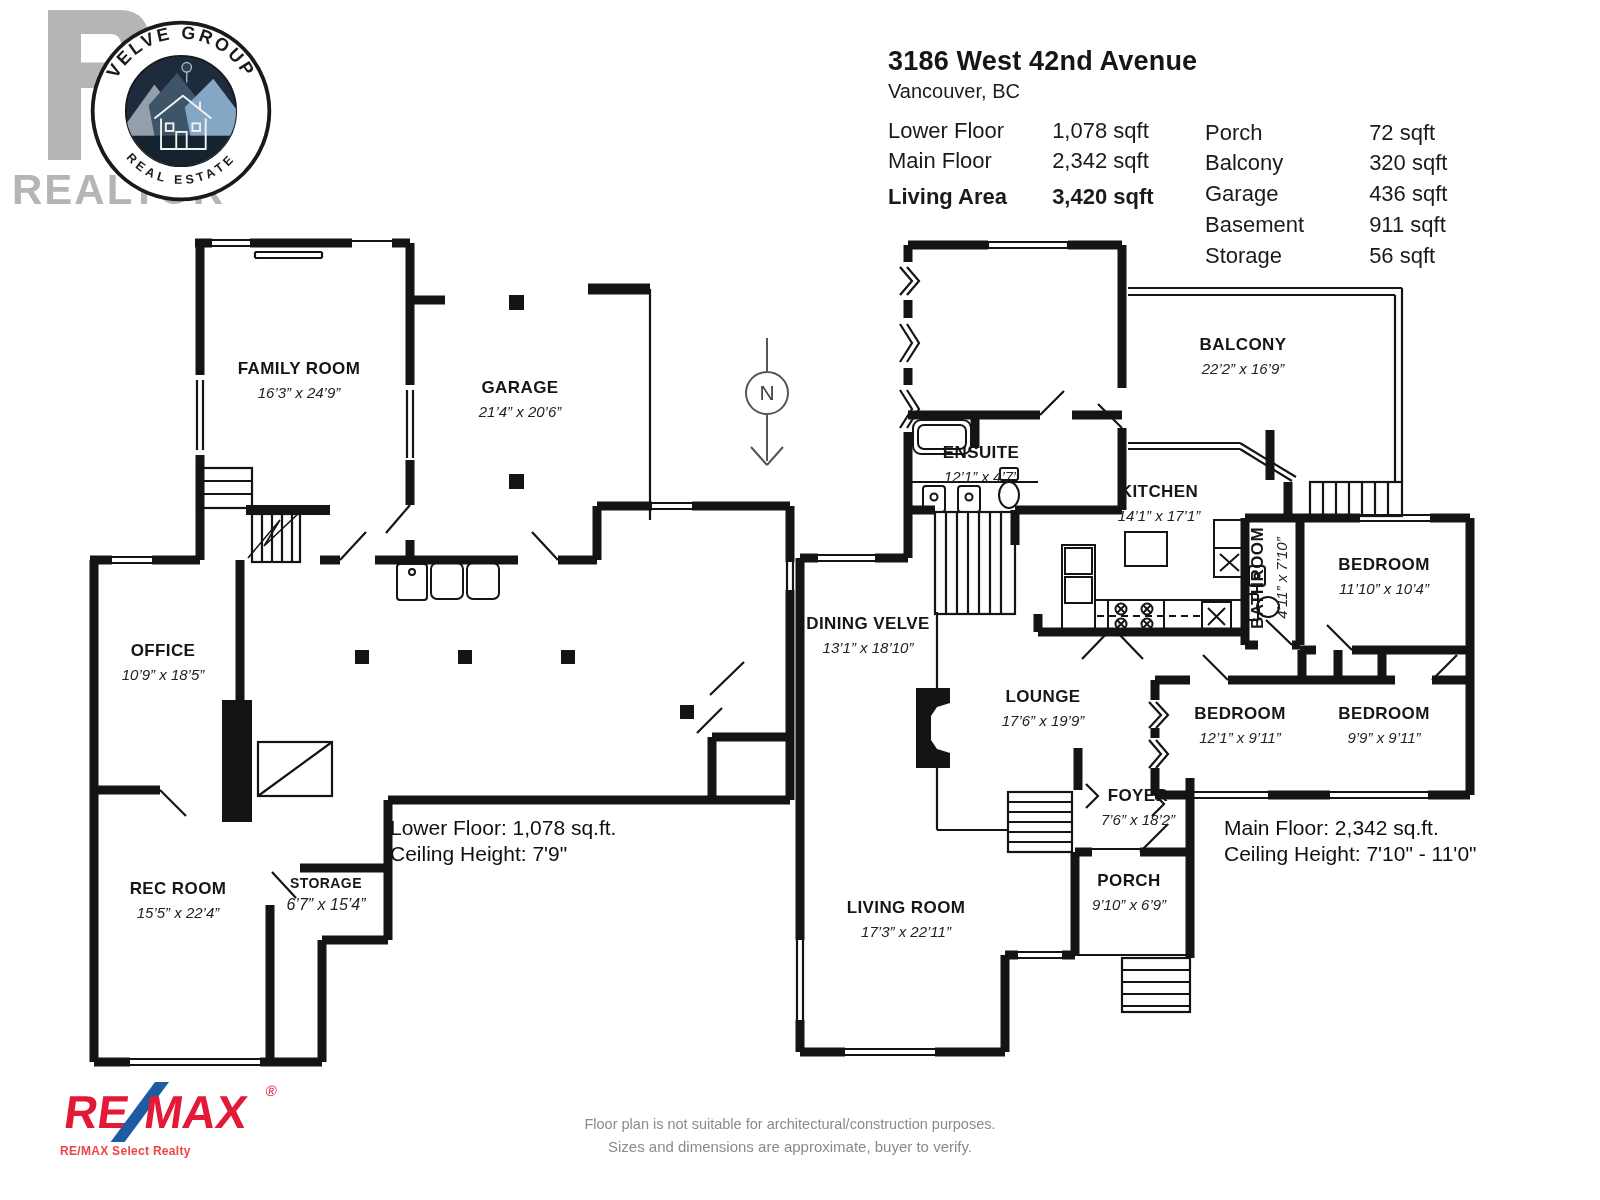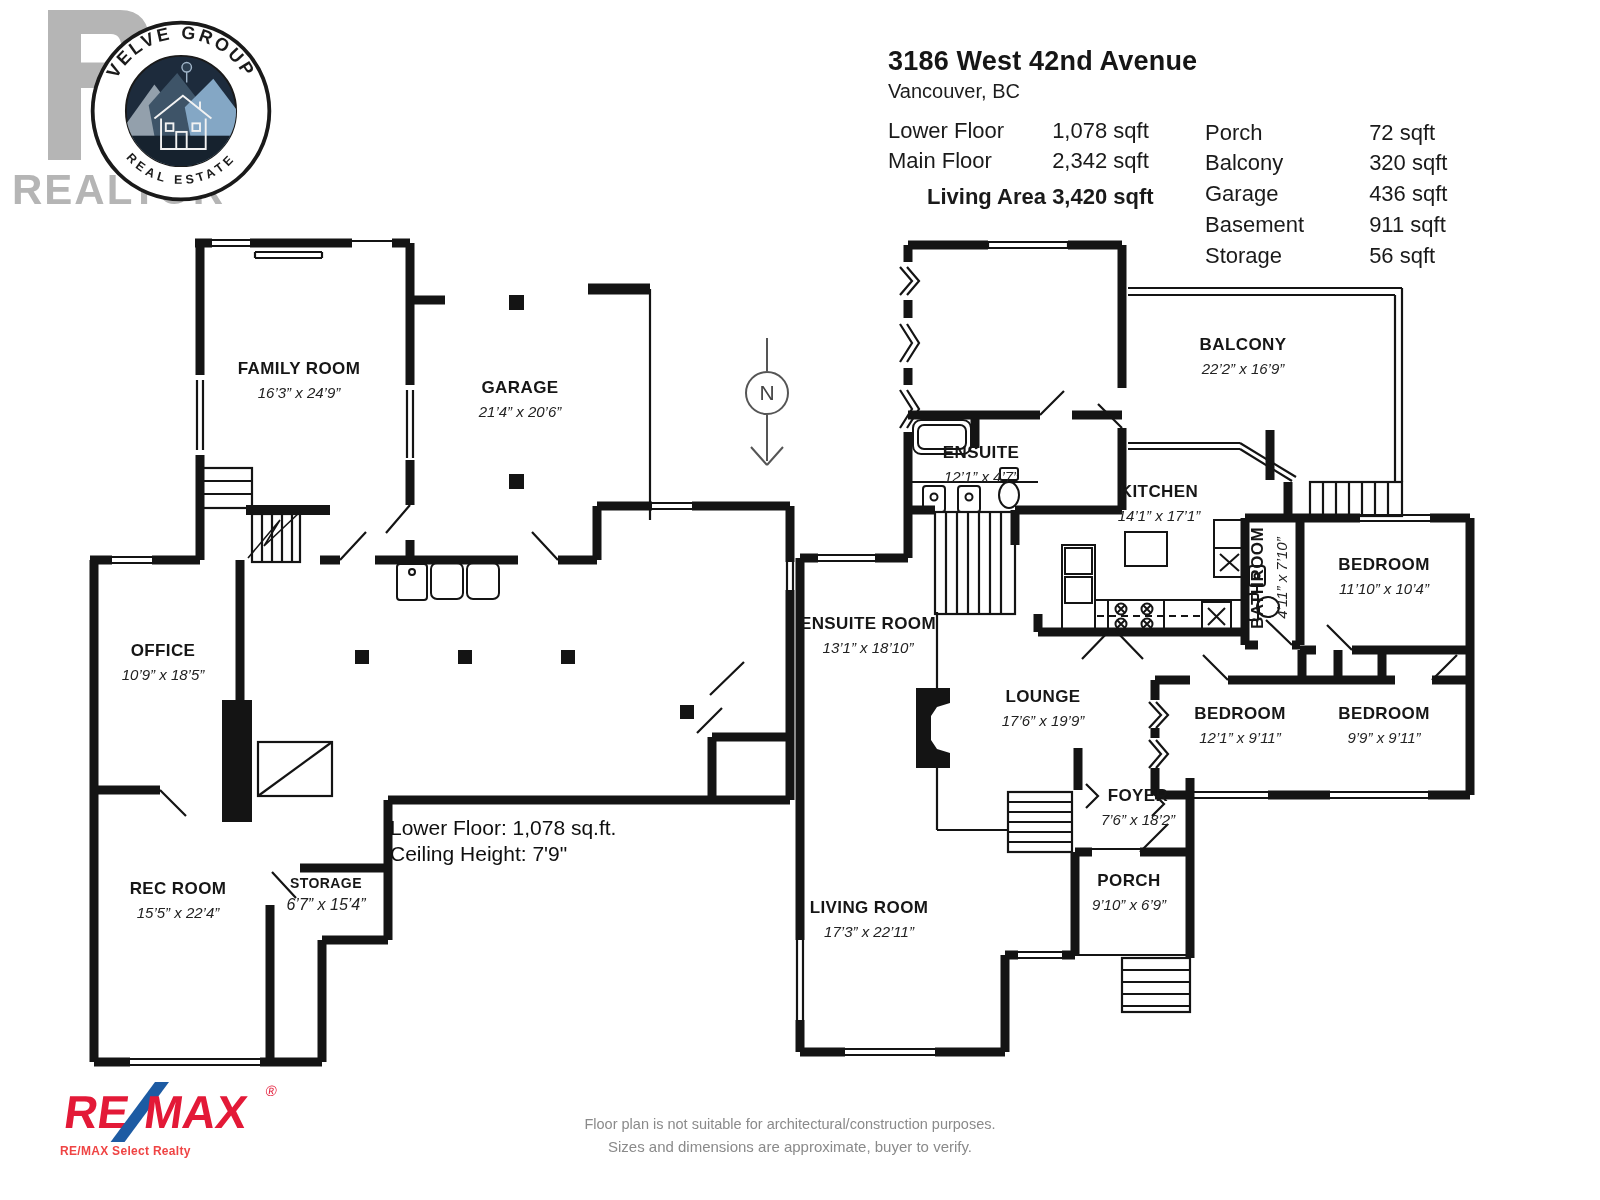--- a/index.html
+++ b/index.html
@@ -5,21 +5,21 @@
   html,body{margin:0;padding:0;background:#fff;}
   #canvas{position:relative;width:1600px;height:1200px;background:#fff;overflow:hidden;
           font-family:"Liberation Sans", sans-serif;color:#161616;}
   svg{display:block;}
   .abs{position:absolute;}
   
   #addr1{left:888px;top:46px;font-size:27px;font-weight:700;letter-spacing:.2px;}
   #addr2{left:888px;top:80px;font-size:20px;color:#1c1c1c;}
   .srow{position:absolute;font-size:22px;color:#1a1a1a;}
   .srow .lab{display:inline-block;width:158px;}
-  .srow.bold{font-weight:700;text-align:right;}
+  .srow.bold{font-weight:700;}
   
   .room{position:absolute;transform:translate(-50%,-50%);text-align:center;white-space:nowrap;line-height:1.45;}
   .room .nm{font-size:17px;font-weight:700;letter-spacing:.4px;display:block;}
   .room .dm{font-size:15px;font-style:italic;color:#222;display:block;}
   .room.big .nm{font-size:18px;}
   .room.small .nm{font-size:14px;}
   .room.small .dm{font-size:16px;text-align:center;}
   .room.vert{transform:translate(-50%,-50%) rotate(-90deg);}
   .caption{position:absolute;font-size:21px;color:#0f0f0f;line-height:26px;white-space:nowrap;}
   .compassN{position:absolute;transform:translate(-50%,-50%);font-size:21px;color:#444;}
@@ -300,21 +300,21 @@
     </div>
   <div class="room vert" style="left:1269px;top:578px">
     <span class="nm">BATHROOM</span>
     <span class="dm">4’11” x 7’10”</span>
     </div>
   <div class="room" style="left:1384px;top:576px">
     <span class="nm">BEDROOM</span>
     <span class="dm">11’10” x 10’4”</span>
     </div>
   <div class="room" style="left:868px;top:635px">
-    <span class="nm">ENSUITE ROOM</span>
+    <span class="nm">DINING VELVE</span>
     <span class="dm">13’1” x 18’10”</span>
     </div>
   <div class="room" style="left:1043px;top:708px">
     <span class="nm">LOUNGE</span>
     <span class="dm">17’6” x 19’9”</span>
     </div>
   <div class="room" style="left:1240px;top:725px">
     <span class="nm">BEDROOM</span>
     <span class="dm">12’1” x 9’11”</span>
     </div>
@@ -323,23 +323,27 @@
     <span class="dm">9’9” x 9’11”</span>
     </div>
   <div class="room" style="left:1138px;top:807px">
     <span class="nm">FOYER</span>
     <span class="dm">7’6” x 18’2”</span>
     </div>
   <div class="room" style="left:1129px;top:892px">
     <span class="nm">PORCH</span>
     <span class="dm">9’10” x 6’9”</span>
     </div>
-  <div class="room" style="left:869px;top:919px">
+  <div class="room" style="left:906px;top:919px">
     <span class="nm">LIVING ROOM</span>
     <span class="dm">17’3” x 22’11”</span>
+    </div>
+  <div class="caption" style="left:1224px;top:815px">
+    <div>Main Floor: 2,342 sq.ft.</div>
+    <div>Ceiling Height: 7'10" - 11'0"</div>
     </div>
 
   <div class="abs" id="realtor-wrap">
     <svg id="realtor-R" width="120" height="150" viewBox="0 0 80 100">
       <path fill="#b5b5b5" d="M8,0 H56 Q76,0 76,24 Q76,44 58,48 L76,100 H54 L40,52 H30 V100 H8 Z"></path>
       <path fill="#ffffff" d="M30,16 H50 Q57,16 57,26 Q57,35 50,35 H30 Z"></path>
     </svg>
     <div id="realtor-word">REALTOR</div>
     <svg id="velve-badge" width="190" height="190" viewBox="-100 -100 200 200">
       <defs>

